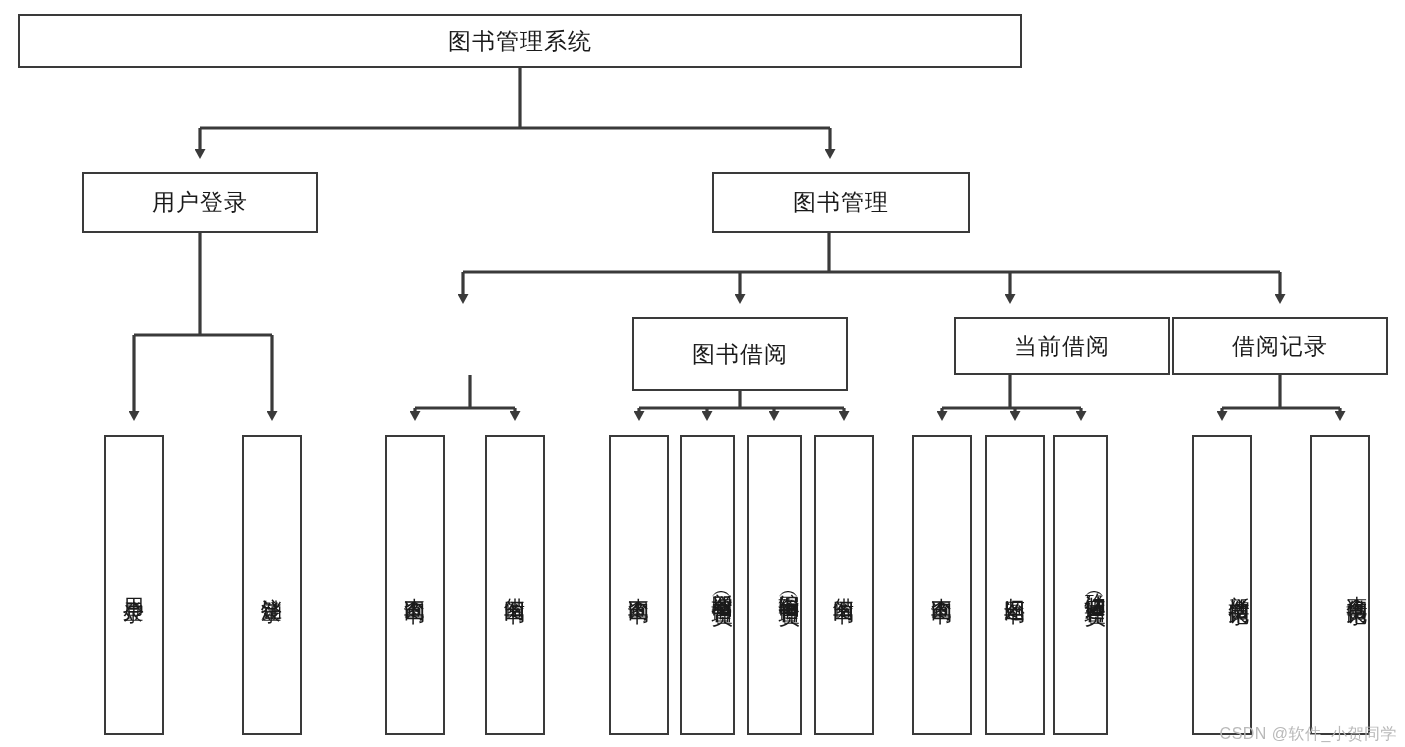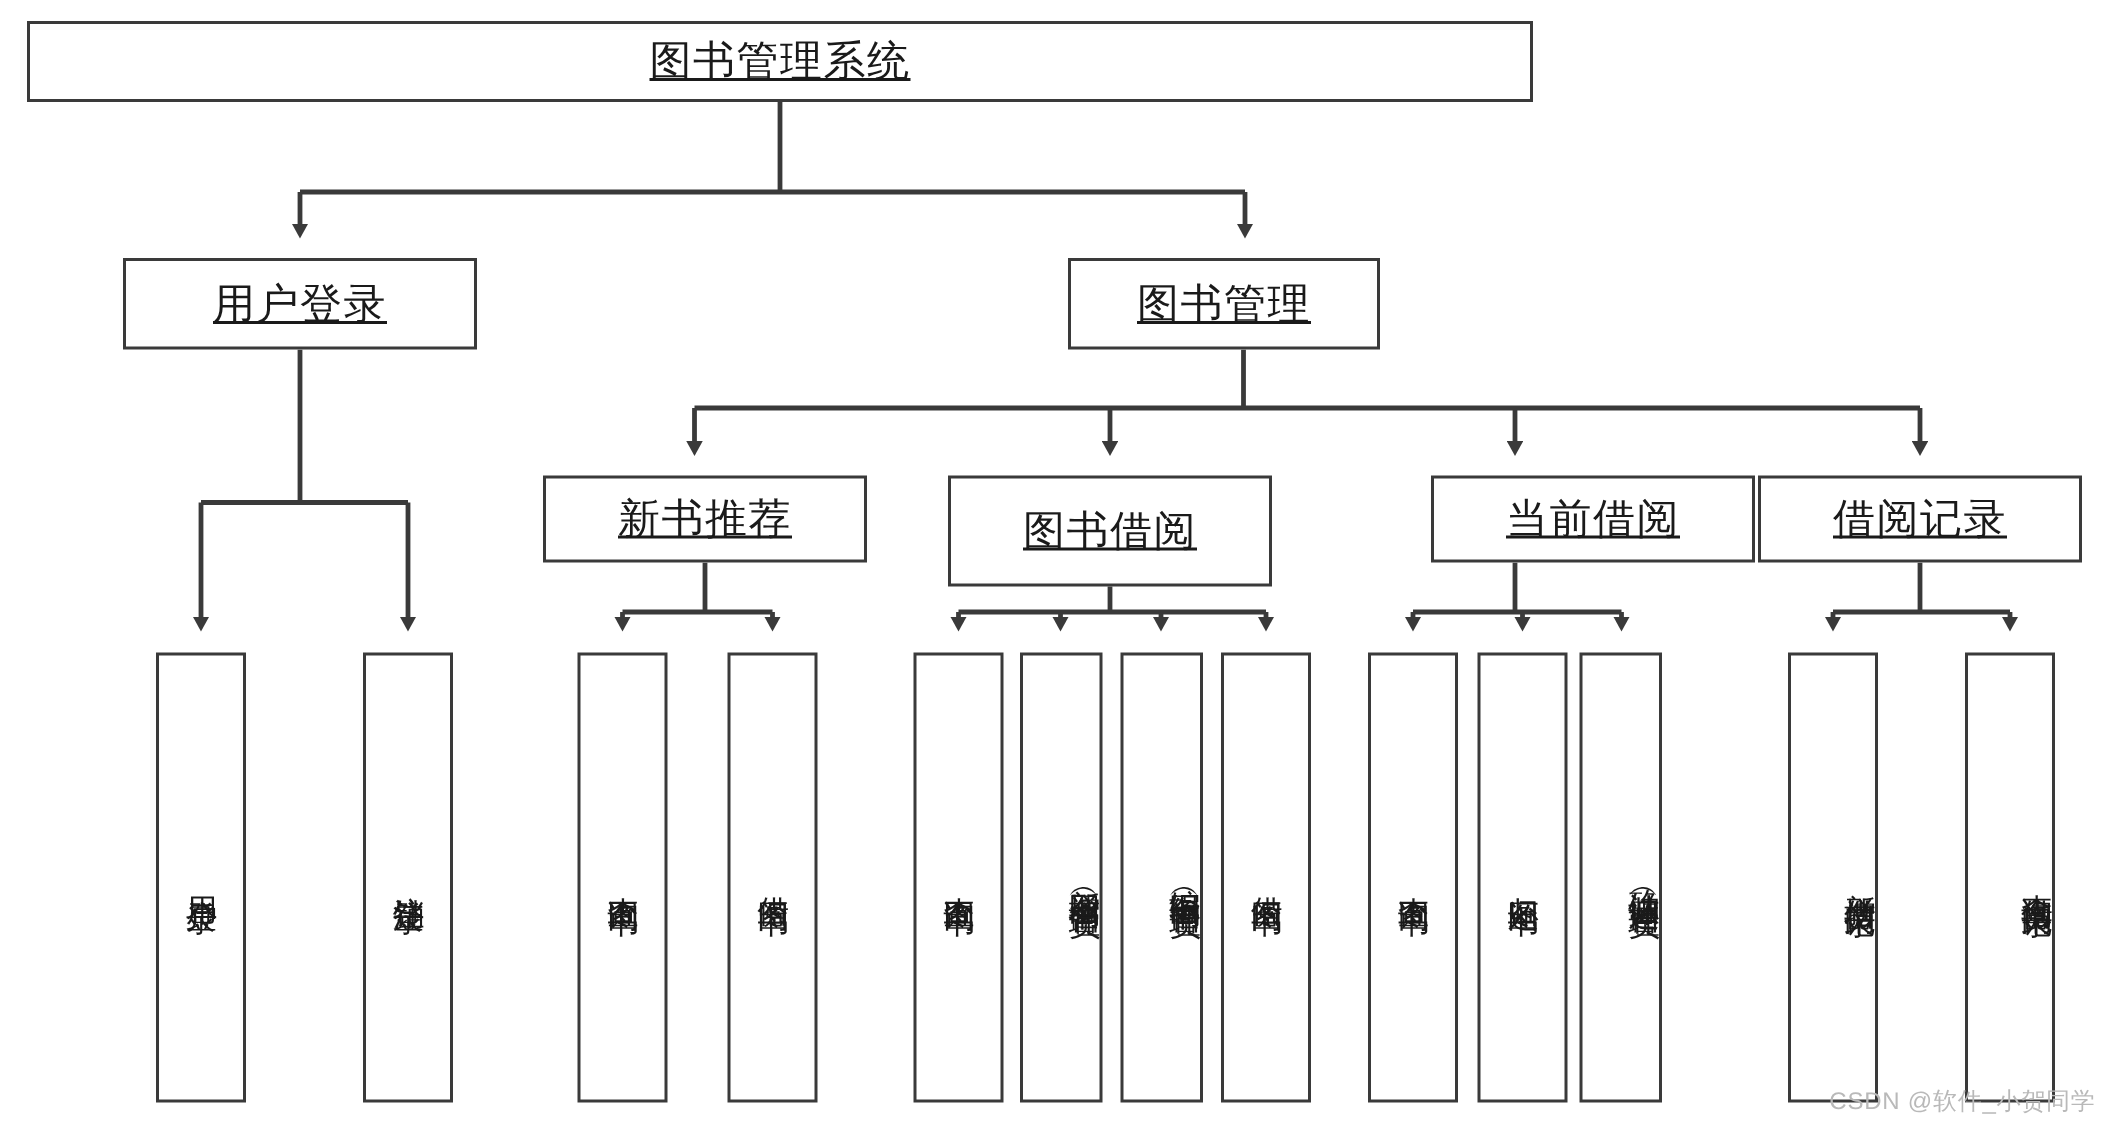--- a/index.html
+++ b/index.html
@@ -28,23 +28,22 @@
     position: absolute;
     box-sizing: border-box;
     background: #ffffff;
     border: 2.5px solid #3a3a3a;
     display: flex;
     align-items: center;
     justify-content: center;
     color: #1a1a1a;
   }
   .node.horiz {
-    font-size: 28px;
+    font-size: 23px;
     letter-spacing: 1px;
-    text-decoration: underline;
   }
   .node.vert {
     writing-mode: vertical-rl;
     text-orientation: upright;
     font-size: 21px;
     letter-spacing: 2px;
     padding-top: 6px;
     padding-bottom: 6px;
     line-height: 1.0;
     align-items: flex-start;
@@ -120,27 +119,24 @@
     </g>
   </svg>
 
   <div class="node horiz" id="n-root" style="left: 18px; top: 14px; width: 1004px; height: 54px;">
     <span class="label">图书管理系统</span>
   </div>
 
   <div class="node horiz" id="n-l1-0" style="left: 82px; top: 172px; width: 236px; height: 61px;">
     <span class="label">用户登录</span>
   </div>
-  <div class="node horiz" id="n-l1-1" style="left: 712px; top: 172px; width: 208px; height: 61px;">
+  <div class="node horiz" id="n-l1-1" style="left: 712px; top: 172px; width: 258px; height: 61px;">
     <span class="label">图书管理</span>
   </div>
 
-  <div class="node horiz" id="n-l2-0" style="left: 362px; top: 317px; width: 216px; height: 58px;">
-    <span class="label">新书推荐</span>
-  </div>
   <div class="node horiz" id="n-l2-1" style="left: 632px; top: 317px; width: 216px; height: 74px;">
     <span class="label">图书借阅</span>
   </div>
   <div class="node horiz" id="n-l2-2" style="left: 954px; top: 317px; width: 216px; height: 58px;">
     <span class="label">当前借阅</span>
   </div>
   <div class="node horiz" id="n-l2-3" style="left: 1172px; top: 317px; width: 216px; height: 58px;">
     <span class="label">借阅记录</span>
   </div>
 

